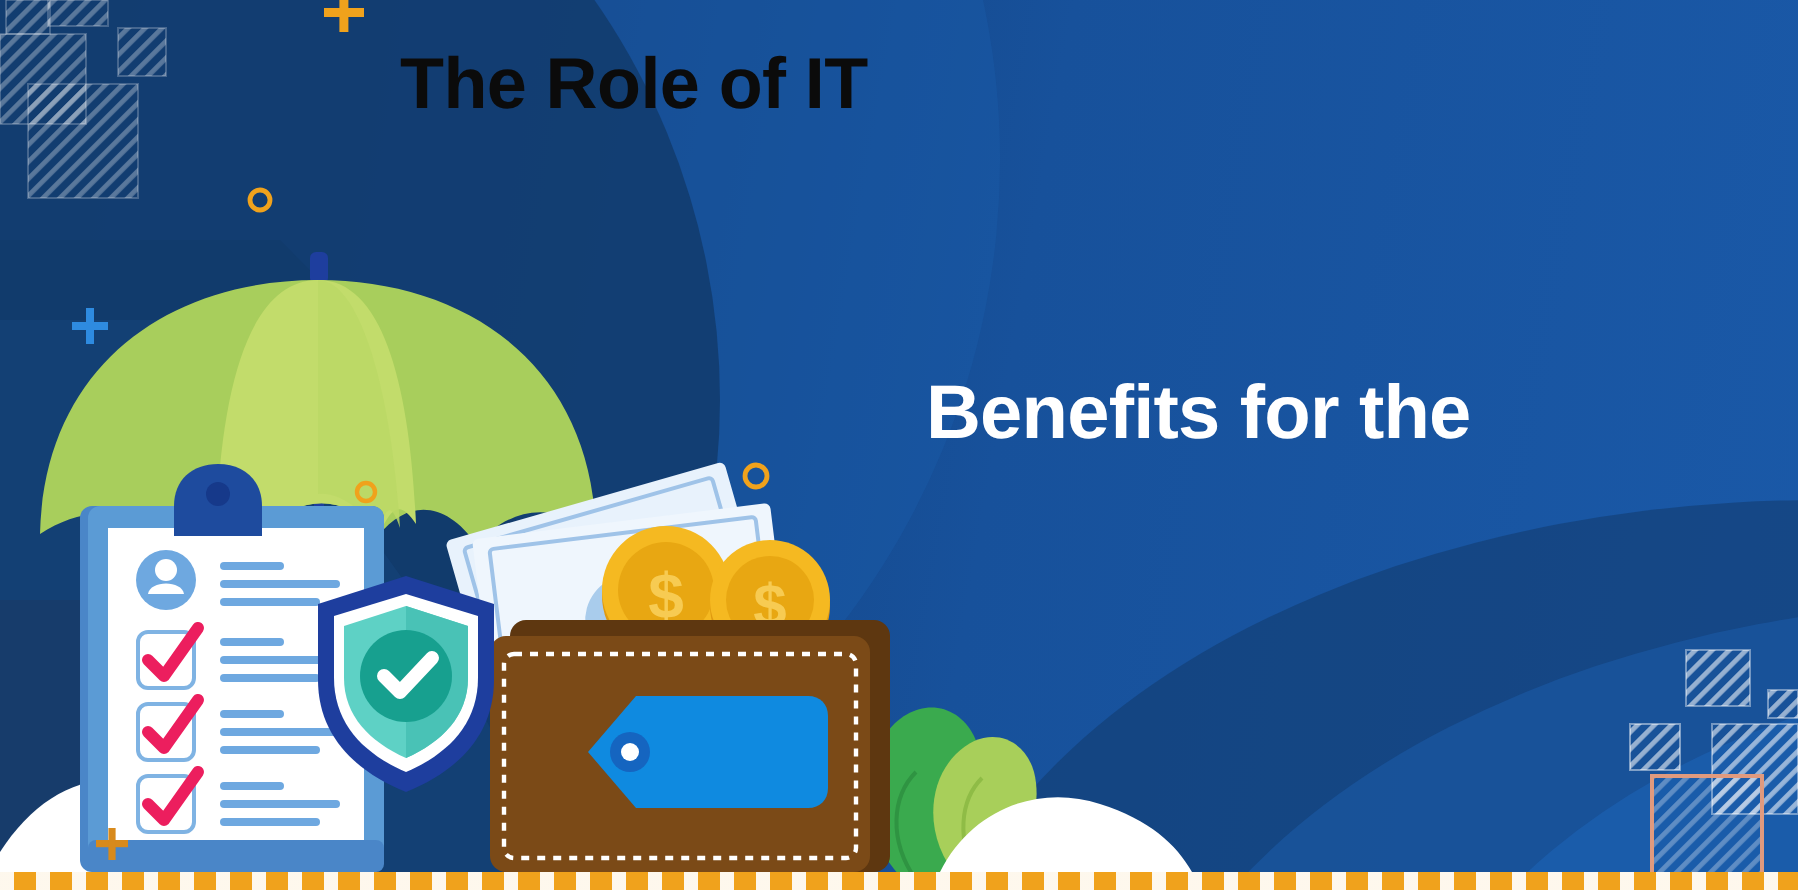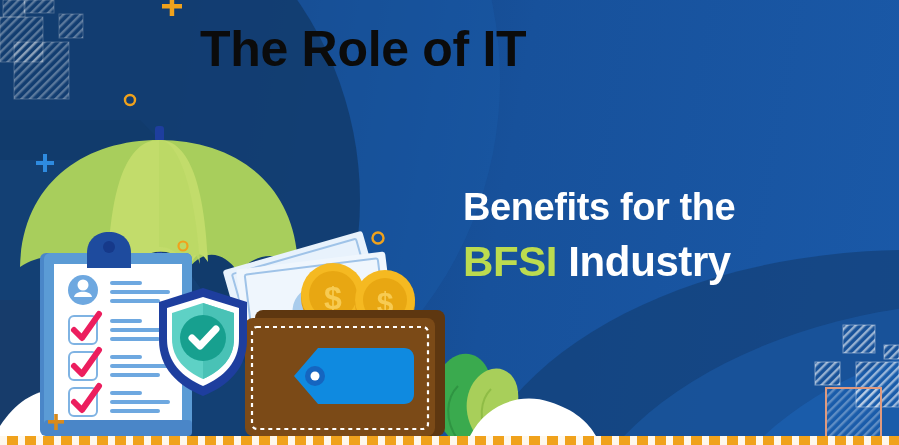--- a/index.html
+++ b/index.html
@@ -25,21 +25,21 @@
   .bg-arc-d{position:absolute;left:560px;top:300px;width:900px;height:560px;
     border-radius:50%;background:#1A5AA6;opacity:.6;}
   .bg-arc-e{position:absolute;left:690px;top:330px;width:760px;height:520px;
     border-radius:50%;background:#1D64B8;opacity:.55;}
 
   
   .bg-wave{position:absolute;left:0;top:120px;width:480px;height:330px;}
 
   
   .txt{position:absolute;z-index:40;}
-  #t-line1{left:200px;top:24px;font-size:50px;font-weight:700;color:#0B0B0B;
+  #t-line1{left:200px;top:24px;font-size:36px;font-weight:700;color:#0B0B0B;
     letter-spacing:-.3px;line-height:1;}
   #t-line2{left:196px;top:100px;font-size:35px;font-weight:700;color:#FFFFFF;
     letter-spacing:-.2px;line-height:1;}
   #t-line3{left:463px;top:188px;font-size:38px;font-weight:700;color:#FFFFFF;
     letter-spacing:-.4px;line-height:1;}
   #t-line4{left:463px;top:241px;font-size:42px;font-weight:700;color:#FFFFFF;
     letter-spacing:-.4px;line-height:1;}
   .hl{color:#BCDB4F;}
 
   
@@ -244,18 +244,17 @@
       <circle cx="378" cy="238" r="5.5" fill="none" stroke="#F0A21C" stroke-width="2.4"></circle>
       <circle cx="183" cy="246" r="4.5" fill="none" stroke="#F0A21C" stroke-width="2.2"></circle>
     </g>
   </svg>
 
   <div class="txt" id="t-line1">The Role of IT</div>
 
 
   <div class="txt" id="t-line3">Benefits for the</div>
 
-  <div class="txt" id="t-line4"><span class="hl">BFSI</span><span> Industry</span></div>
 
   <div id="bottom-strip"></div>
   <div id="bottom-dashes"></div>
 
 </div>
 
 </body></html>

